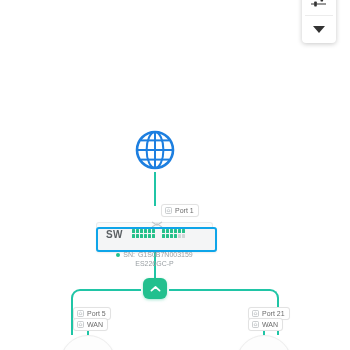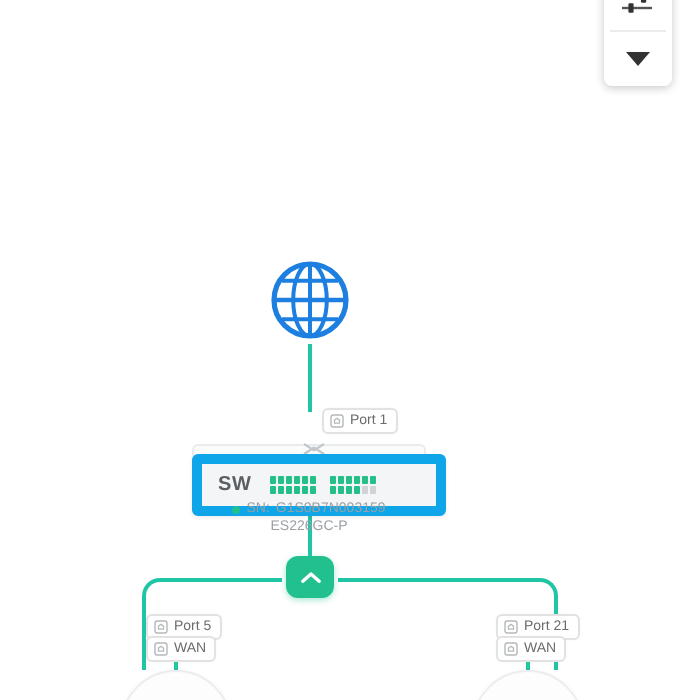--- a/index.html
+++ b/index.html
@@ -82,24 +82,24 @@
   .b-port5{left:73px;top:307px;}
   .b-wanL {left:73px;top:318px;}
   .b-port21{left:248px;top:307px;}
   .b-wanR {left:248px;top:318px;}
 
   
   .switch{
     position:absolute;left:96px;top:227px;
     width:117px;height:21px;
     background:#f4f5f6;
-    border:5px solid #0ea5e9;
+    border:2px solid #0ea5e9;
     border-radius:3px;
     box-shadow:0 1px 2px rgba(0,0,0,.07);
-    display:flex;align-items:center;
+    display:flex;
   }
   .switch-top{
     position:absolute;left:96px;top:222px;
     width:117px;height:6px;
     background:#fafbfb;
     border:1px solid #e9ebec;
     border-bottom:none;
     border-top-left-radius:3px;border-top-right-radius:3px;
     box-sizing:border-box;
   }

